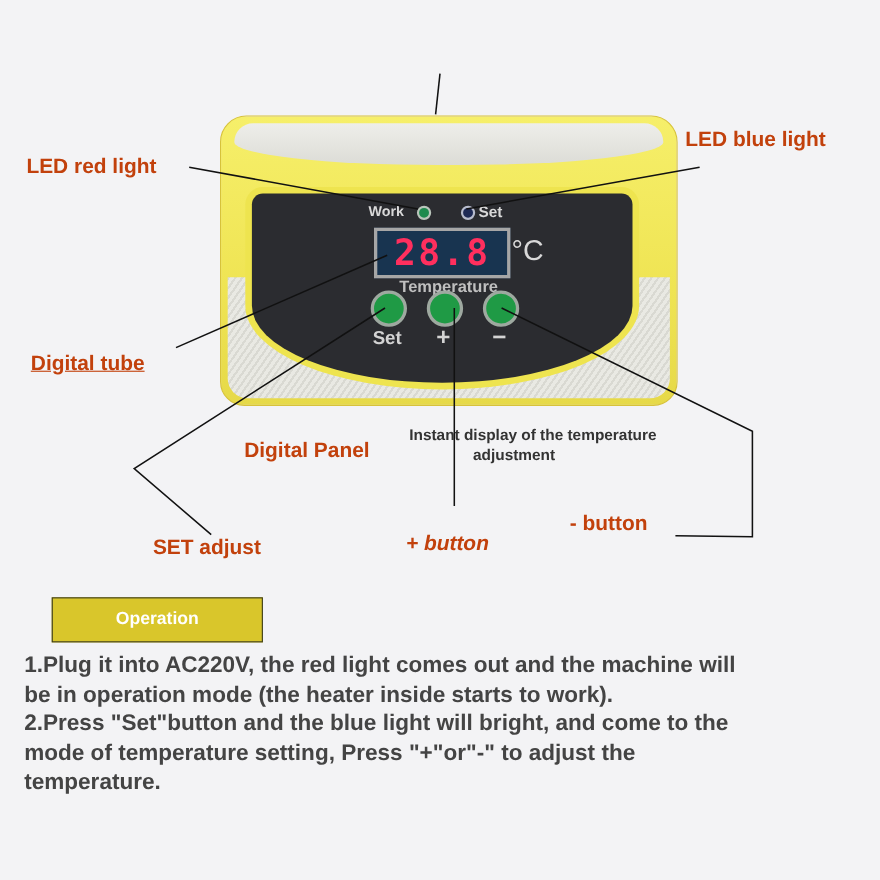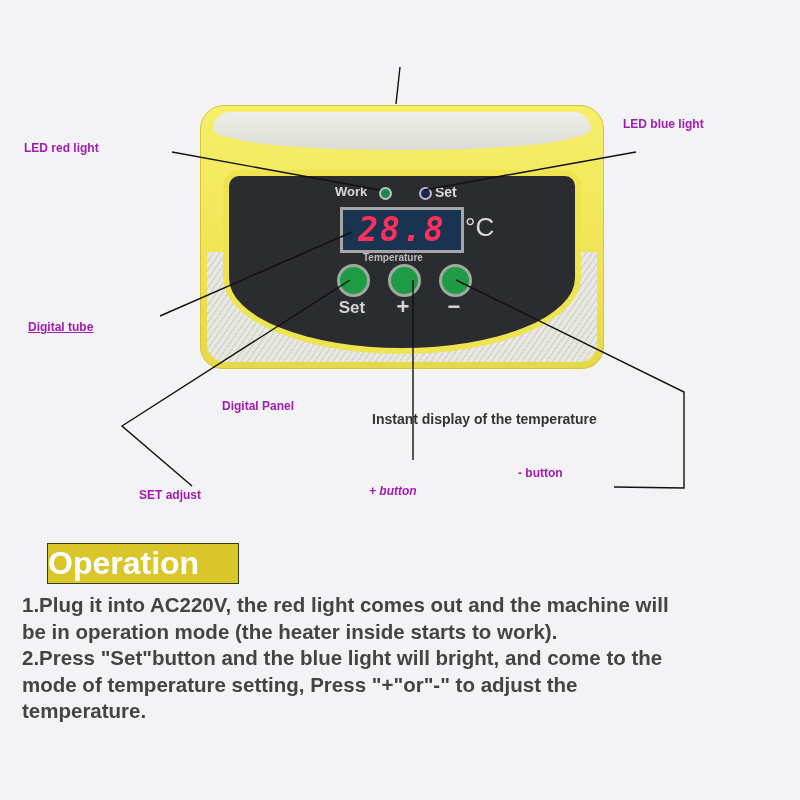--- a/index.html
+++ b/index.html
@@ -1,27 +1,27 @@
 <!DOCTYPE html>
 <html><head>
 <meta charset="utf-8">
 <style>
   html, body { margin: 0; padding: 0; }
   body {
     width: 800px; height: 800px; background: #f3f3f5; position: relative; overflow: hidden;
     font-family: "Liberation Sans", "DejaVu Sans", sans-serif;
   }
   .label {
-    position: absolute; font-weight: bold; color: #a21caf; font-size: 12px; white-space: nowrap;
+    position: absolute; font-weight: bold; color: #c2410c; font-size: 19px; white-space: nowrap;
   }
   
   .device {
     position: absolute; left: 200px; top: 105px; width: 402px; height: 262px;
     background: linear-gradient(#f6ef6a, #efe453 60%, #e6d948);
-    border: 1.5px solid #d7c23a; border-radius: 24px 24px 22px 22px;
+    border: 1.5px solid #d7c23a; border-radius: 24px 24px 22px 22px; padding-left: 12px;
   }
   .device-top {
     position: absolute; left: 12px; right: 12px; top: 6px; height: 38px;
     background: linear-gradient(#eeeeea, #dcdcd6);
     border-radius: 18px 18px 50% 50% / 18px 18px 22px 22px;
   }
   .device-base {
     position: absolute; left: 6px; right: 6px; bottom: 6px; height: 110px;
     border-radius: 0 0 18px 18px;
     background: repeating-linear-gradient(125deg, #d9d9d2 0 2px, #e9e9e3 2px 5px);
@@ -34,53 +34,52 @@
   }
   .led {
     position: absolute; width: 9px; height: 9px; border-radius: 50%;
   }
   .panel-text { position: absolute; color: #d9d9d9; font-weight: bold; font-size: 13px; }
   .display {
     position: absolute; left: 111px; top: 31px; width: 118px; height: 40px;
     background: #183450; border: 3px solid #a6a6a6;
     color: #ff2f5e; font-family: "DejaVu Sans Mono", monospace; font-weight: bold;
     font-size: 33px; line-height: 40px; text-align: center; letter-spacing: 2px;
-    font-style: italic;
   }
   .btn {
     position: absolute; width: 27px; height: 27px; border-radius: 50%;
     background: #1f9a45; border: 3px solid #9ea9a0;
   }
   .btn-label { position: absolute; color: #d3d3d3; font-weight: bold; font-size: 17px; text-align: center; width: 30px; }
   .desc { position: absolute; left: 372px; top: 386px; width: 300px; color: #333; font-weight: bold; font-size: 14px; line-height: 18px; }
-  .desc span { display: block; margin-top: 24px; }
+  .desc span { display: block; }
   .op-badge {
     position: absolute; left: 47px; top: 543px; width: 190px; height: 39px;
     background: #d9c62b; border: 1.5px solid #3a3a1c;
-    color: #fff; font-weight: bold; font-size: 32px; text-align: left; line-height: 38px;
+    color: #fff; font-weight: bold; font-size: 16px; text-align: center; line-height: 38px;
   }
   .ops { position: absolute; left: 22px; top: 592px; width: 780px; color: #444; font-weight: bold; font-size: 20.5px; line-height: 26.5px; }
   .ops div { white-space: nowrap; }
   svg.lines { position: absolute; left: 0; top: 0; }
 </style>
 </head>
 <body>
 
 <div class="device">
   <div class="device-top"></div>
   <div class="device-base"></div>
   <div class="panel">
     <span class="panel-text" style="left:106px; top:8px;">Work</span>
     <div class="led" style="left:150px; top:11px; background:#1d8a4d; border:2px solid #b9c5bb;"></div>
     <div class="led" style="left:190px; top:11px; background:#1e2a55; border:2px solid #b7bccc;"></div>
     <span class="panel-text" style="left:206px; top:8px; font-size:14px;">Set</span>
 
     <div class="display">28.8</div>
     <span class="panel-text" style="left:236px; top:36px; font-size:26px; font-weight:normal;">°C</span>
-    <span class="panel-text" style="left:134px; top:76px; font-size:10px; color:#bfbfbf;">Temperature</span>
+    <span class="panel-text" style="left:134px; top:76px; font-size:15px; color:#bfbfbf;">Temperature</span>
 
     <div class="btn" style="left:108px; top:88px;"></div>
     <div class="btn" style="left:159px; top:88px;"></div>
     <div class="btn" style="left:210px; top:88px;"></div>
     <span class="btn-label" style="left:108px; top:122px;">Set</span>
     <span class="btn-label" style="left:159px; top:118px; font-size:22px;">+</span>
     <span class="btn-label" style="left:210px; top:118px; font-size:22px;">−</span>
   </div>
 </div>
 
@@ -99,20 +98,21 @@
 <span class="label" style="left:24px; top:141px;">LED red light</span>
 <span class="label" style="left:623px; top:117px;">LED blue light</span>
 <span class="label" style="left:28px; top:320px;text-decoration:underline;">Digital tube</span>
 <span class="label" style="left:222px; top:389px;margin-top:10px;">Digital Panel</span>
 <span class="label" style="left:139px; top:488px;">SET adjust</span>
 <span class="label" style="left:369px; top:484px;font-style:italic;">+ button</span>
 <span class="label" style="left:518px; top:466px;">- button</span>
 
 <div class="desc">
   <span>Instant display of the temperature</span>
+  <span style="padding-left:58px;">adjustment</span>
 </div>
 
 <div class="op-badge">Operation</div>
 <div class="ops">
   <div>1.Plug it into AC220V, the red light comes out and the machine will</div>
   <div>be in operation mode (the heater inside starts to work).</div>
   <div>2.Press "Set"button and the blue light will bright, and come to the</div>
   <div>mode of temperature setting, Press "+"or"-" to adjust the</div>
   <div>temperature.</div>
 </div>

